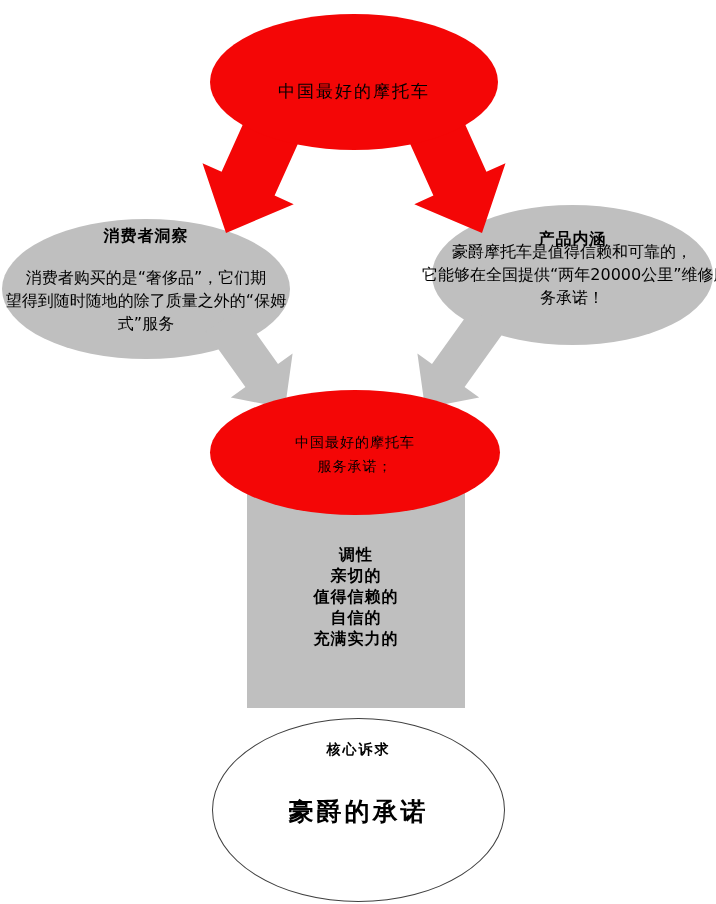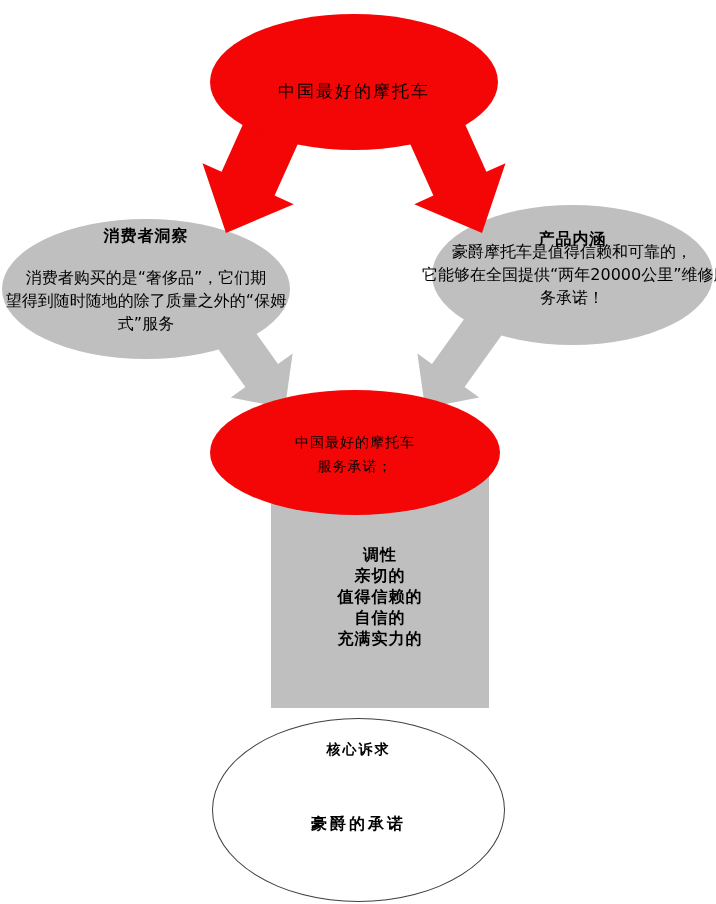--- a/index.html
+++ b/index.html
@@ -15,28 +15,28 @@
   .txt{position:absolute;left:0;width:100%;text-align:center;white-space:nowrap;}
   svg.arrow-layer{position:absolute;left:0;top:0;pointer-events:none;}
   
   .brand-l1{top:22px;font-size:17px;letter-spacing:2px;}
   .brand-l2{top:66px;font-size:17px;letter-spacing:2px;}
   .node-title{font-size:16px;font-weight:bold;letter-spacing:1px;}
   .body-lines{position:absolute;text-align:center;line-height:23px;font-size:16px;white-space:nowrap;}
   .mid-lines{top:40px;line-height:24px;font-size:14px;letter-spacing:1px;}
   .tone-lines{top:84px;line-height:21px;font-size:16px;font-weight:bold;letter-spacing:1px;}
   .core-title{top:22px;font-size:14px;font-weight:bold;letter-spacing:2px;}
-  .core-body{top:95px;font-size:16px;font-weight:bold;letter-spacing:3px;}
+  .core-body{top:76px;font-size:25px;font-weight:bold;letter-spacing:3px;}
 </style>
 </head>
 <body>
 
 <div class="canvas">
 
-  <div class="shape gray" style="left:247px;top:460px;width:218px;height:248px;z-index:1;margin-left:24px;">
+  <div class="shape gray" style="left:247px;top:460px;width:218px;height:248px;z-index:1;">
     <div class="txt tone-lines">
       <div>调性</div>
       <div>亲切的</div>
       <div>值得信赖的</div>
       <div>自信的</div>
       <div>充满实力的</div>
     </div>
   </div>
 
   <div class="shape ellipse gray" style="left:2px;top:219px;width:288px;height:140px;z-index:2;">

